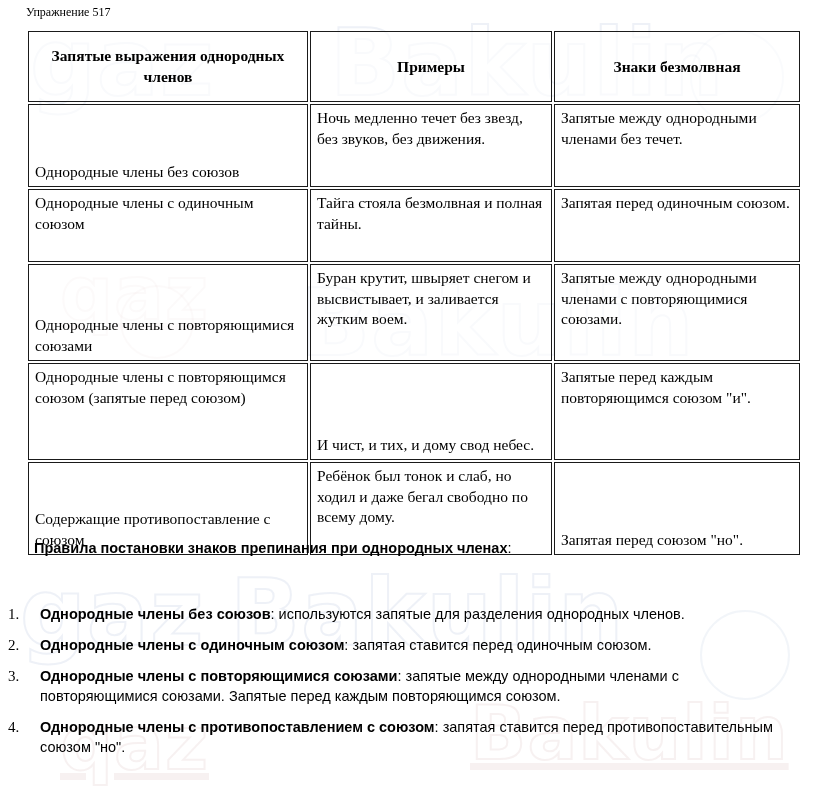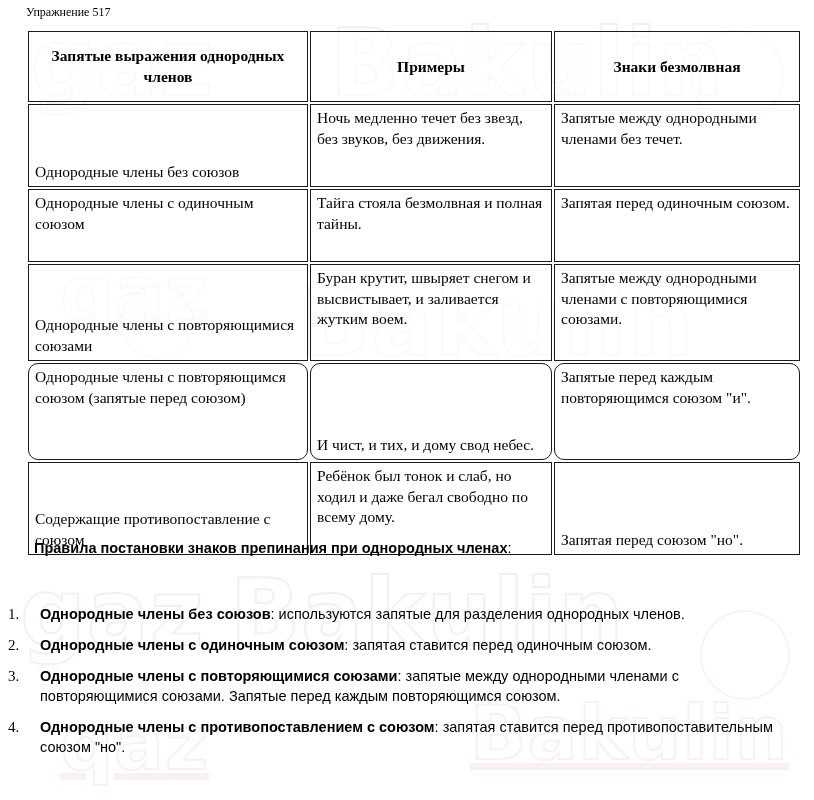--- a/index.html
+++ b/index.html
@@ -93,21 +93,21 @@
     line-height: 21px;
     height: 62px;
   }
   .col-a { width: 280px; }
   .col-b { width: 242px; }
   .col-c { width: 246px; }
 
   .r1 td { height: 74px; }
   .r2 td { height: 64px; }
   .r3 td { height: 88px; }
-  .r4 td { height: 88px; border-radius: 10px; }
+  .r4 td { height: 88px; }
   .r5 td { height: 84px; }
 
   
   #rules-heading {
     position: absolute;
     left: 34px;
     top: 539px;
     font-family: "Liberation Sans", sans-serif;
     font-size: 14.5px;
     line-height: 19px;

